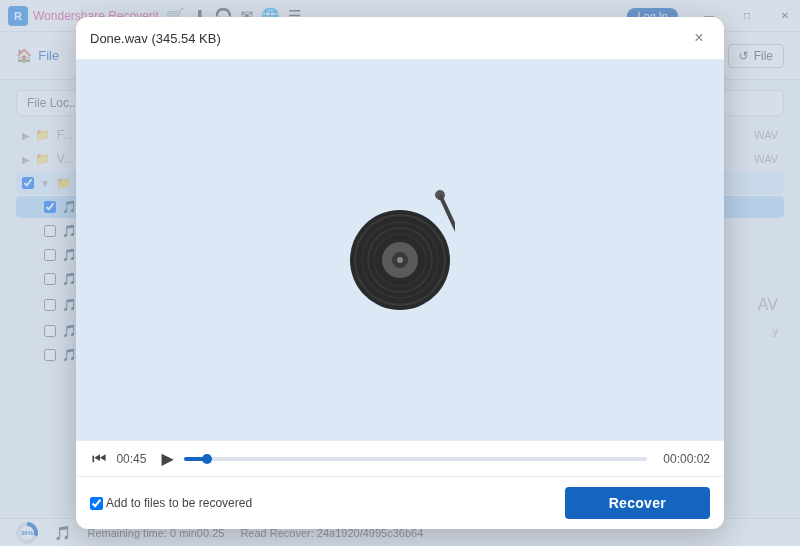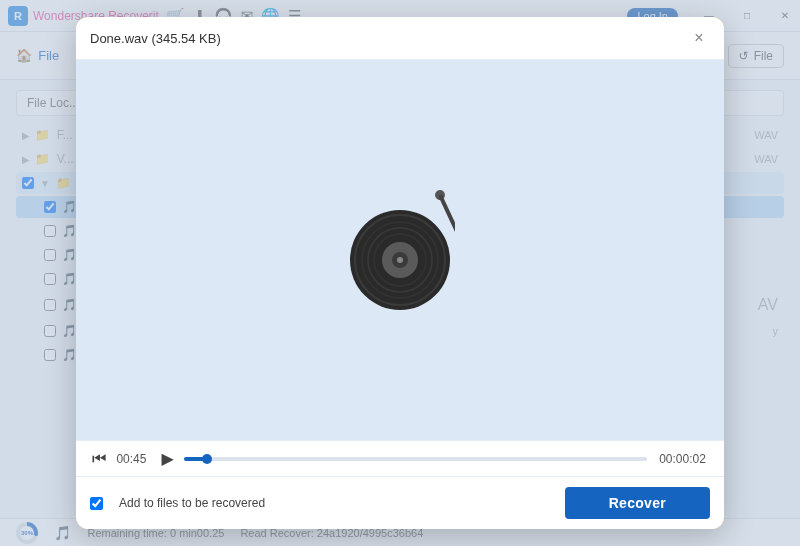--- a/index.html
+++ b/index.html
@@ -221,33 +221,33 @@
     .progress-thumb {
       position: absolute;
       top: 50%; right: calc(95% - 6px);
       transform: translateY(-50%);
       width: 10px; height: 10px;
       border-radius: 50%;
       background: #1565c0;
       left: calc(5% - 5px);
     }
     .time-current { font-size: 12px; color: #555; min-width: 35px; }
-    .time-total { font-size: 12px; color: #555; min-width: 55px; text-align: center; }
+    .time-total { font-size: 12px; color: #555; min-width: 55px; text-align: right; }
 
     
     .modal-footer {
       padding: 10px 14px;
       display: flex;
       align-items: center;
       gap: 10px;
       background: #fff;
       border-top: 1px solid #e8edf3;
     }
     .checkbox-wrap {
-      display: flex; align-items: center; gap: 16px;
+      display: flex; align-items: center; gap: 3px;
     }
     .checkbox-wrap input[type=checkbox] { cursor: pointer; }
     .checkbox-label { font-size: 12px; color: #444; }
     .recover-btn {
       margin-left: auto;
       background: #1565c0;
       color: #fff;
       border: none;
       border-radius: 4px;
       padding: 8px 44px;

